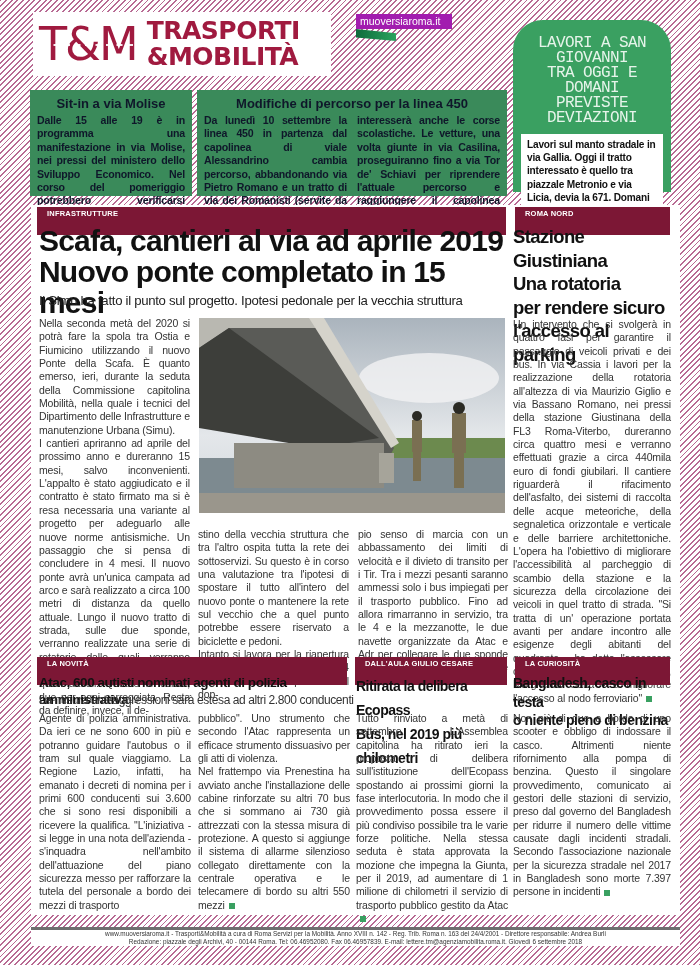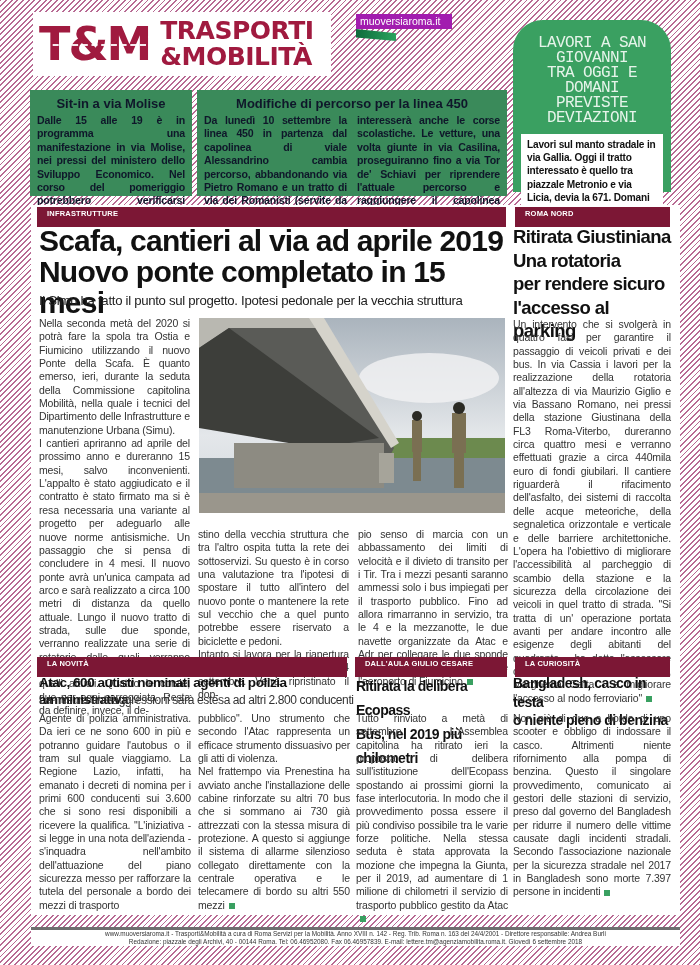--- a/index.html
+++ b/index.html
@@ -6,40 +6,40 @@
 html,body{width:700px;height:965px;overflow:hidden}
 body{
   font-family:"Liberation Sans",sans-serif;
   background:#fff;
   background-image:repeating-linear-gradient(135deg,#b86a93 0 1.3px,#fff 1.3px 4px);
   position:relative;
 }
 .abs{position:absolute}
 
 .logo-box{left:33px;top:12px;width:298px;height:64px;background:#fff;display:flex;align-items:center;padding-left:6px}
-.logo-tm{font-family:"DejaVu Sans",sans-serif;font-weight:700;font-size:46px;color:#a01a3f;letter-spacing:-2px;line-height:1;position:relative}
+.logo-tm{font-family:"DejaVu Sans",sans-serif;font-weight:400;font-size:46px;color:#a01a3f;letter-spacing:-2px;line-height:1;position:relative}
 .logo-tm .dash{position:absolute;left:4px;right:4px;top:50%;border-top:2px dashed #fff;opacity:.9}
 .logo-words{margin-left:10px;font-family:"DejaVu Sans",sans-serif;font-weight:700;color:#a01a3f;font-size:25px;line-height:26px;letter-spacing:-0.5px}
 .site-tag{left:356px;top:14px;width:96px;height:15px;background:#a21caf;color:#fff;font-size:10.5px;line-height:15px;padding-left:4px}
 .site-flag{left:356px;top:29px;width:40px;height:12px;background:linear-gradient(90deg,#0f6b3c,#2ba35e);clip-path:polygon(0 0,100% 35%,100% 100%,0 70%)}
 
 .gbox{background:#3a8a5a;color:#0f172a;border:0}
 .gbox h3{font-family:"Liberation Sans",sans-serif;font-weight:700;text-align:center;font-size:13px;margin-bottom:3px}
 .gbox p{font-family:"Liberation Sans",sans-serif;font-weight:700;font-size:10.6px;line-height:13.4px;text-align:justify;font-stretch:condensed;letter-spacing:-0.2px}
 .box1{left:30px;top:90px;width:162px;height:106px;padding:6px 7px}
 .box2{left:197px;top:90px;width:310px;height:106px;padding:6px 7px}
 .box2 .cols{display:flex;gap:10px}
 .box2 .cols p{flex:1}
 .box3{left:513px;top:20px;width:158px;height:172px;background:#3aa061;border-radius:30px 30px 0 0;padding:16px 8px 8px}
 .box3 .title{font-family:Liberation Mono, monospace;font-size:16px;line-height:15px;text-align:center;color:#e6f4ea;letter-spacing:-0.6px}
 .box3 .inner{background:#fff;color:#111;margin-top:8px;padding:4px 6px;height:95px}
 .box3 .inner p{font-weight:700;font-size:10.1px;line-height:13.2px;text-align:left;letter-spacing:-0.2px}
 
 .panel{left:31px;top:205px;width:649px;height:710px;background:#fff}
-.sec-bar{position:absolute;height:20px;background:#7c1735;color:#fff;font-size:7.5px;font-weight:700;padding-left:10px;line-height:13px;letter-spacing:.2px}
+.sec-bar{position:absolute;height:28px;background:#7c1735;color:#fff;font-size:7.5px;font-weight:700;padding-left:10px;line-height:13px;letter-spacing:.2px}
 .headline{position:absolute;font-family:"Liberation Sans",sans-serif;font-weight:700;color:#111;letter-spacing:-0.8px}
 .body-text{position:absolute;font-size:10.5px;line-height:13.35px;color:#333;text-align:justify;letter-spacing:-0.15px}
 .body-text p{margin:0}
 .end-mark{display:inline-block;width:6px;height:6px;background:#3aa061;margin-left:4px;vertical-align:middle}
 .photo{position:absolute;overflow:hidden;background:#c8cdd2}
 .footer-line{left:31px;top:927px;width:649px;height:3px;background:#6e6e6e}
 .footer{left:31px;top:930px;width:649px;height:16px;background:#fff;font-size:6.4px;color:#333;text-align:center;line-height:8px;padding-top:0}
 </style>
 </head>
 <body>
@@ -126,21 +126,21 @@
   <div class="body-text" style="left:167px;top:323px;width:151px">
     <p>stino della vecchia struttura che tra l'altro ospita tutta la rete dei sottoservizi. Su questo è in corso una valutazione tra l'ipotesi di spostare il tutto all'intero del nuovo ponte o mantenere la rete sul vecchio che a quel punto potrebbe essere riservato a biciclette e pedoni.</p>
     <p>Intanto si lavora per la riapertura al traffico, fissata per il 24 settembre. Verrà ripristinato il dop-</p>
   </div>
   <div class="body-text" style="left:327px;top:323px;width:150px">
     <p><span>pio senso di marcia con un abbassamento dei limiti di velocità e il divieto di transito per i Tir. Tra i mezzi pesanti saranno ammessi solo i bus impiegati per il trasporto pubblico. Fino ad allora rimarranno in servizio, tra le 4 e la mezzanotte, le due navette organizzate da Atac e Adr per collegare le due sponde del ponte con il centro di Ostia e l'aeroporto di Fiumicino</span><span class="end-mark"></span></p>
   </div>
 
   <div class="sec-bar" style="left:484px;top:2px;width:155px">ROMA NORD</div>
   <div class="headline" style="left:482px;top:20px;font-size:18.5px;line-height:23.5px;width:160px;letter-spacing:-0.6px">
-    <div>Ritirata Giustiniana</div>
+    <div>Stazione Giustiniana</div>
     <div>Una rotatoria</div>
     <div>per rendere sicuro</div>
     <div>l'accesso al parking</div>
   </div>
   <div class="body-text" style="left:482px;top:113px;width:158px">
     <p><span>Un intervento che si svolgerà in quattro fasi per garantire il passaggio di veicoli privati e dei bus. In via Cassia i lavori per la realizzazione della rotatoria all'altezza di via Maurizio Giglio e via Bassano Romano, nei pressi della stazione Giustinana della FL3 Roma-Viterbo, dureranno circa quattro mesi e verranno effettuati grazie a circa 440mila euro di fondi giubilari. Il cantiere riguarderà il rifacimento dell'asfalto, dei sistemi di raccolta delle acque meteoriche, della segnaletica orizzontale e verticale e delle barriere architettoniche. L'opera ha l'obiettivo di migliorare l'accessibilità al parcheggio di scambio della stazione e la sicurezza della circolazione dei veicoli in quel tratto di strada. "Si tratta di un' operazione portata avanti per andare incontro alle esigenze degli abitanti del quadrante - ha detto l'assessore capitolino alle Infrastrutture, Margherita Gatta - e migliorare l'accesso al nodo ferroviario"</span><span class="end-mark"></span></p>
   </div>
 
   <div class="sec-bar" style="left:6px;top:452px;width:310px">LA NOVITÀ</div>
   <div class="headline" style="left:8px;top:469px;font-size:13.6px;line-height:17px;width:320px;letter-spacing:-0.5px">Atac, 600 autisti nominati agenti di polizia amministrativa</div>

